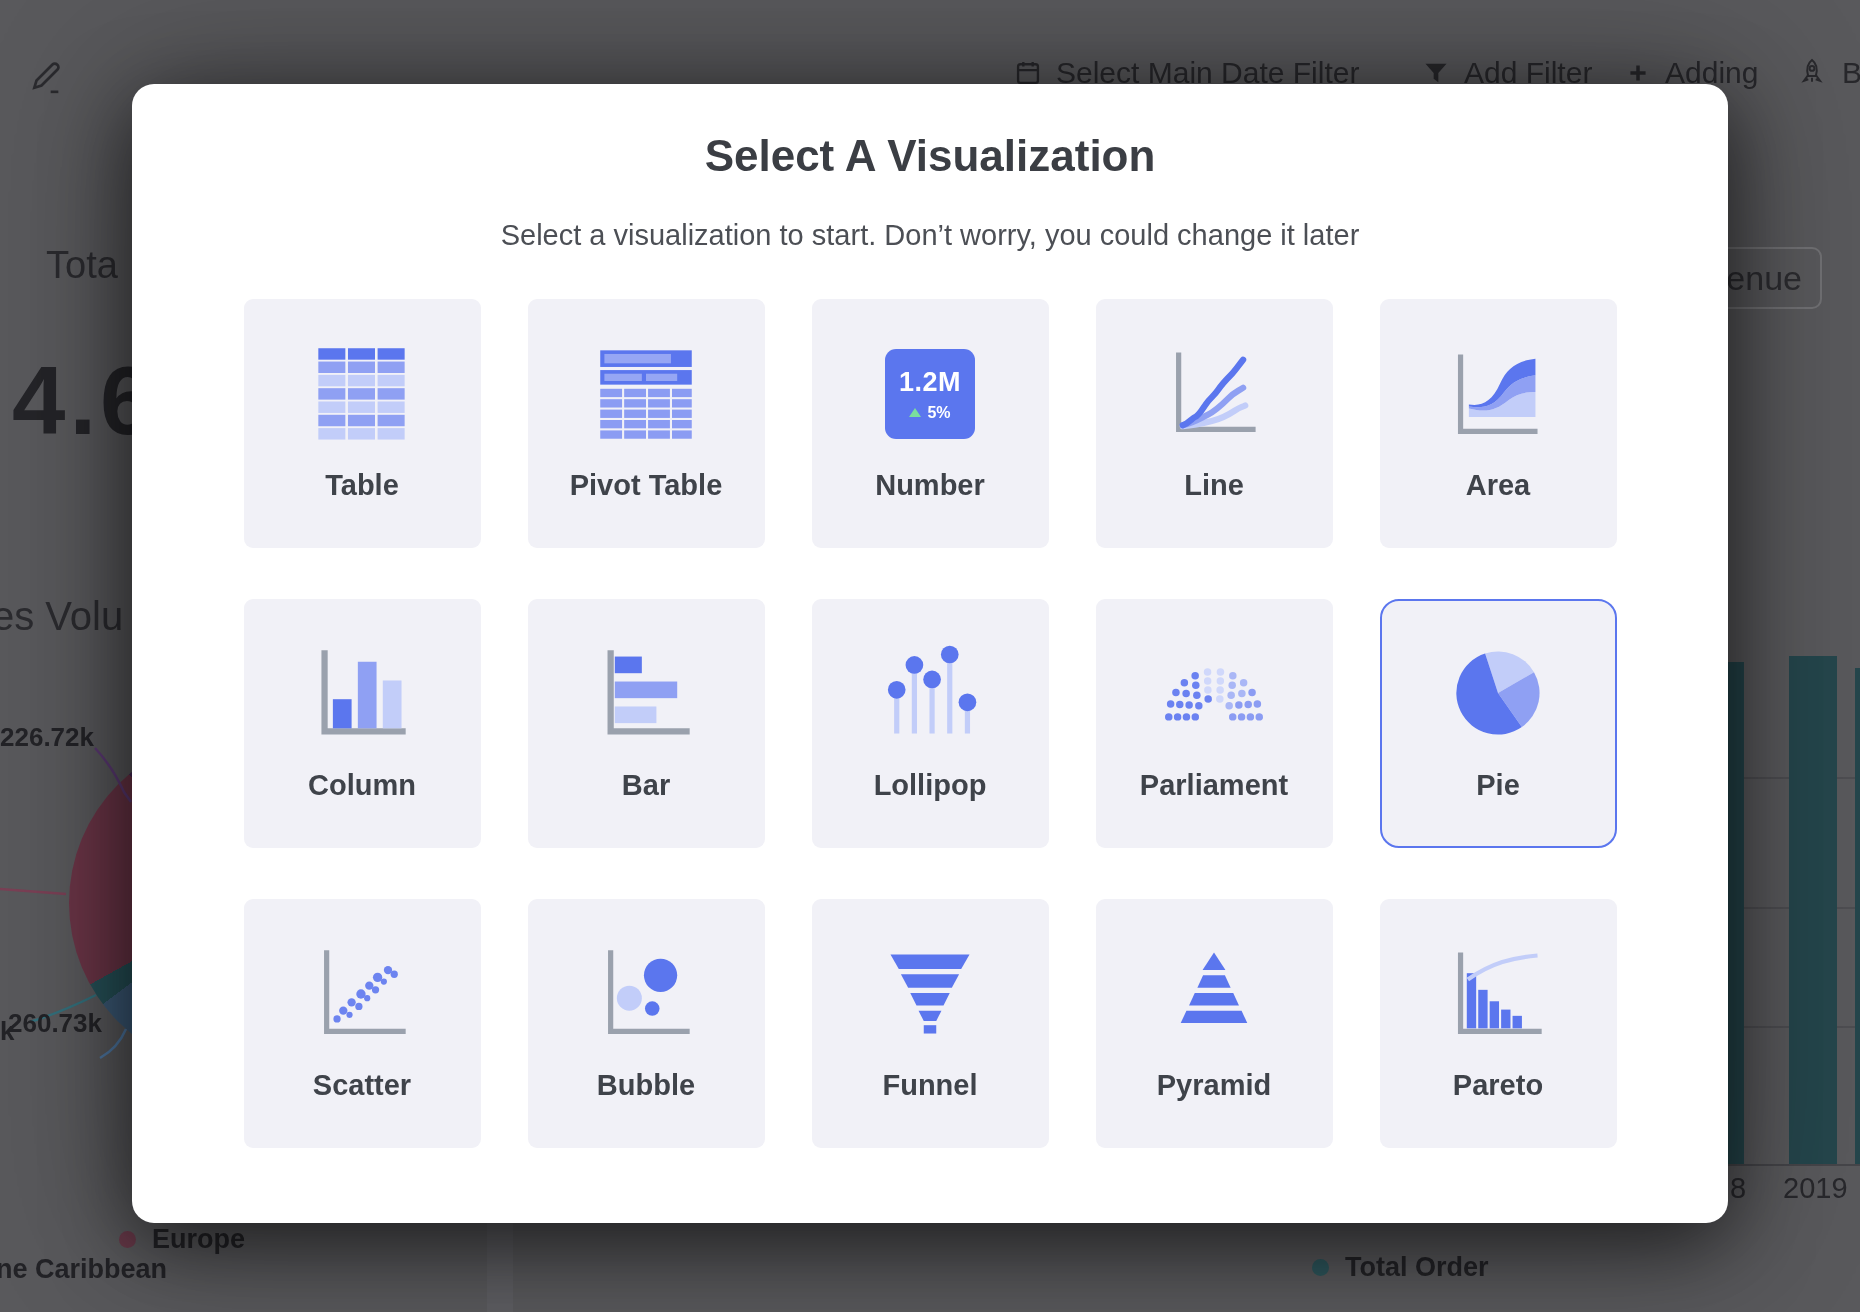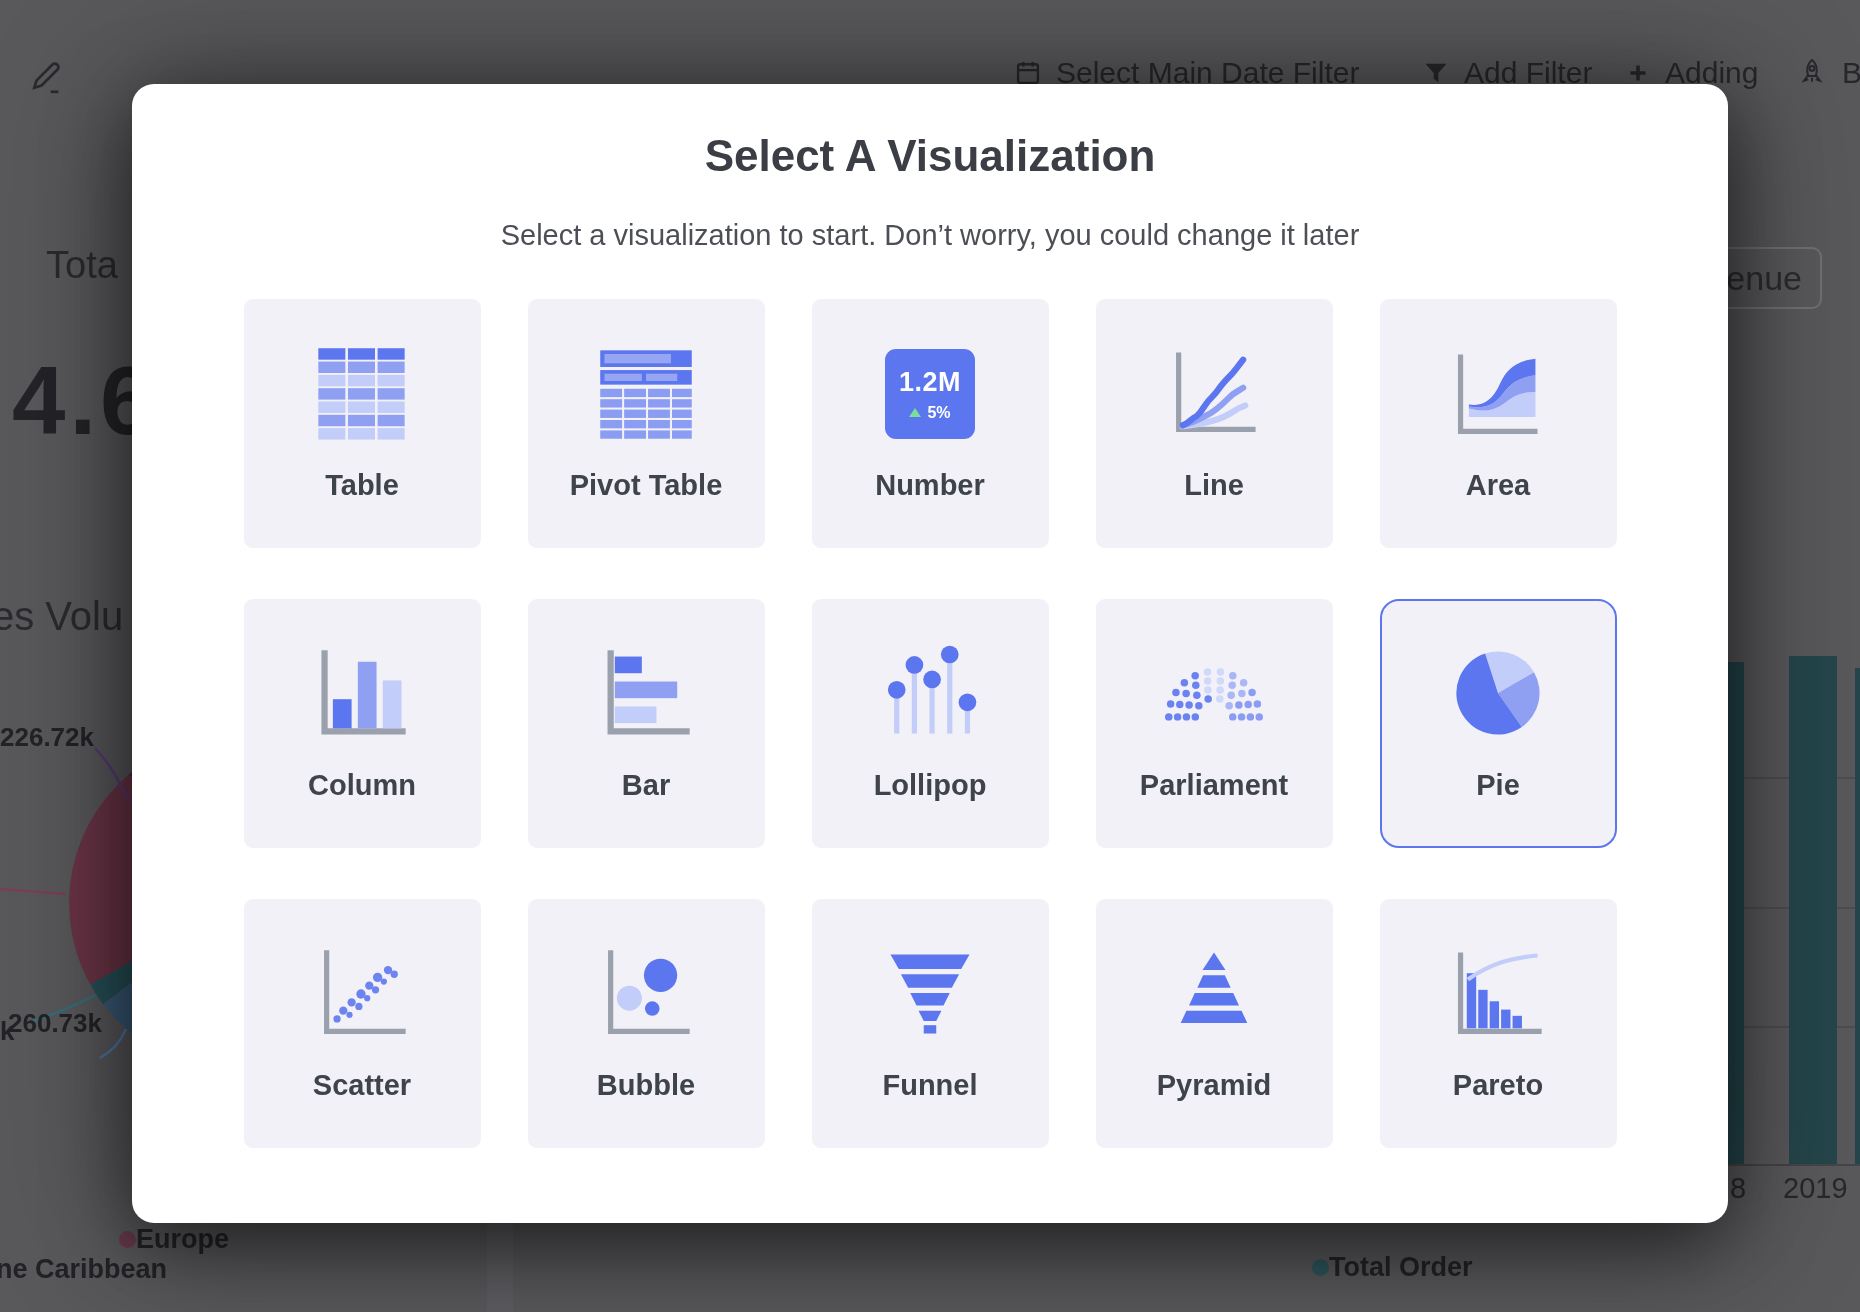--- a/index.html
+++ b/index.html
@@ -11,21 +11,21 @@
   }
   
   .bg{position:absolute;inset:0;}
   .bg-text{position:absolute;color:#2b2b2f;white-space:nowrap;}
   .hdr-item{position:absolute;top:56px;display:flex;align-items:center;gap:14px;color:#28282c;font-size:30px;}
   .hdr-item svg{flex:0 0 auto;}
   .kpi-title{left:46px;top:244px;font-size:38px;}
   .kpi-value{left:12px;top:346px;font-size:96px;font-weight:bold;letter-spacing:4px;color:#242428;}
   .section-title{left:-8px;top:594px;font-size:40px;}
   .pie-label{font-weight:bold;font-size:26px;color:#232327;}
-  .legend-row{position:absolute;display:flex;align-items:center;font-size:27px;font-weight:bold;color:#232327;}
+  .legend-row{position:absolute;display:flex;align-items:center;gap:16px;font-size:27px;font-weight:bold;color:#232327;}
   .legend-dot{width:17px;height:17px;border-radius:50%;}
   .bg-pie{
     position:absolute;left:69px;top:735px;width:336px;height:336px;border-radius:50%;
     background:conic-gradient(#472a56 0 15deg,#3c5a77 15deg 233deg,#265158 233deg 241deg,#6b3547 241deg 320deg,#472a56 320deg 360deg);
   }
   .venue-btn{
     position:absolute;left:1672px;top:247px;width:150px;height:62px;
     border:2px solid #717174;border-radius:10px;box-sizing:border-box;
     display:flex;align-items:center;justify-content:flex-end;padding-right:18px;
     color:#2c2c30;font-size:34px;

